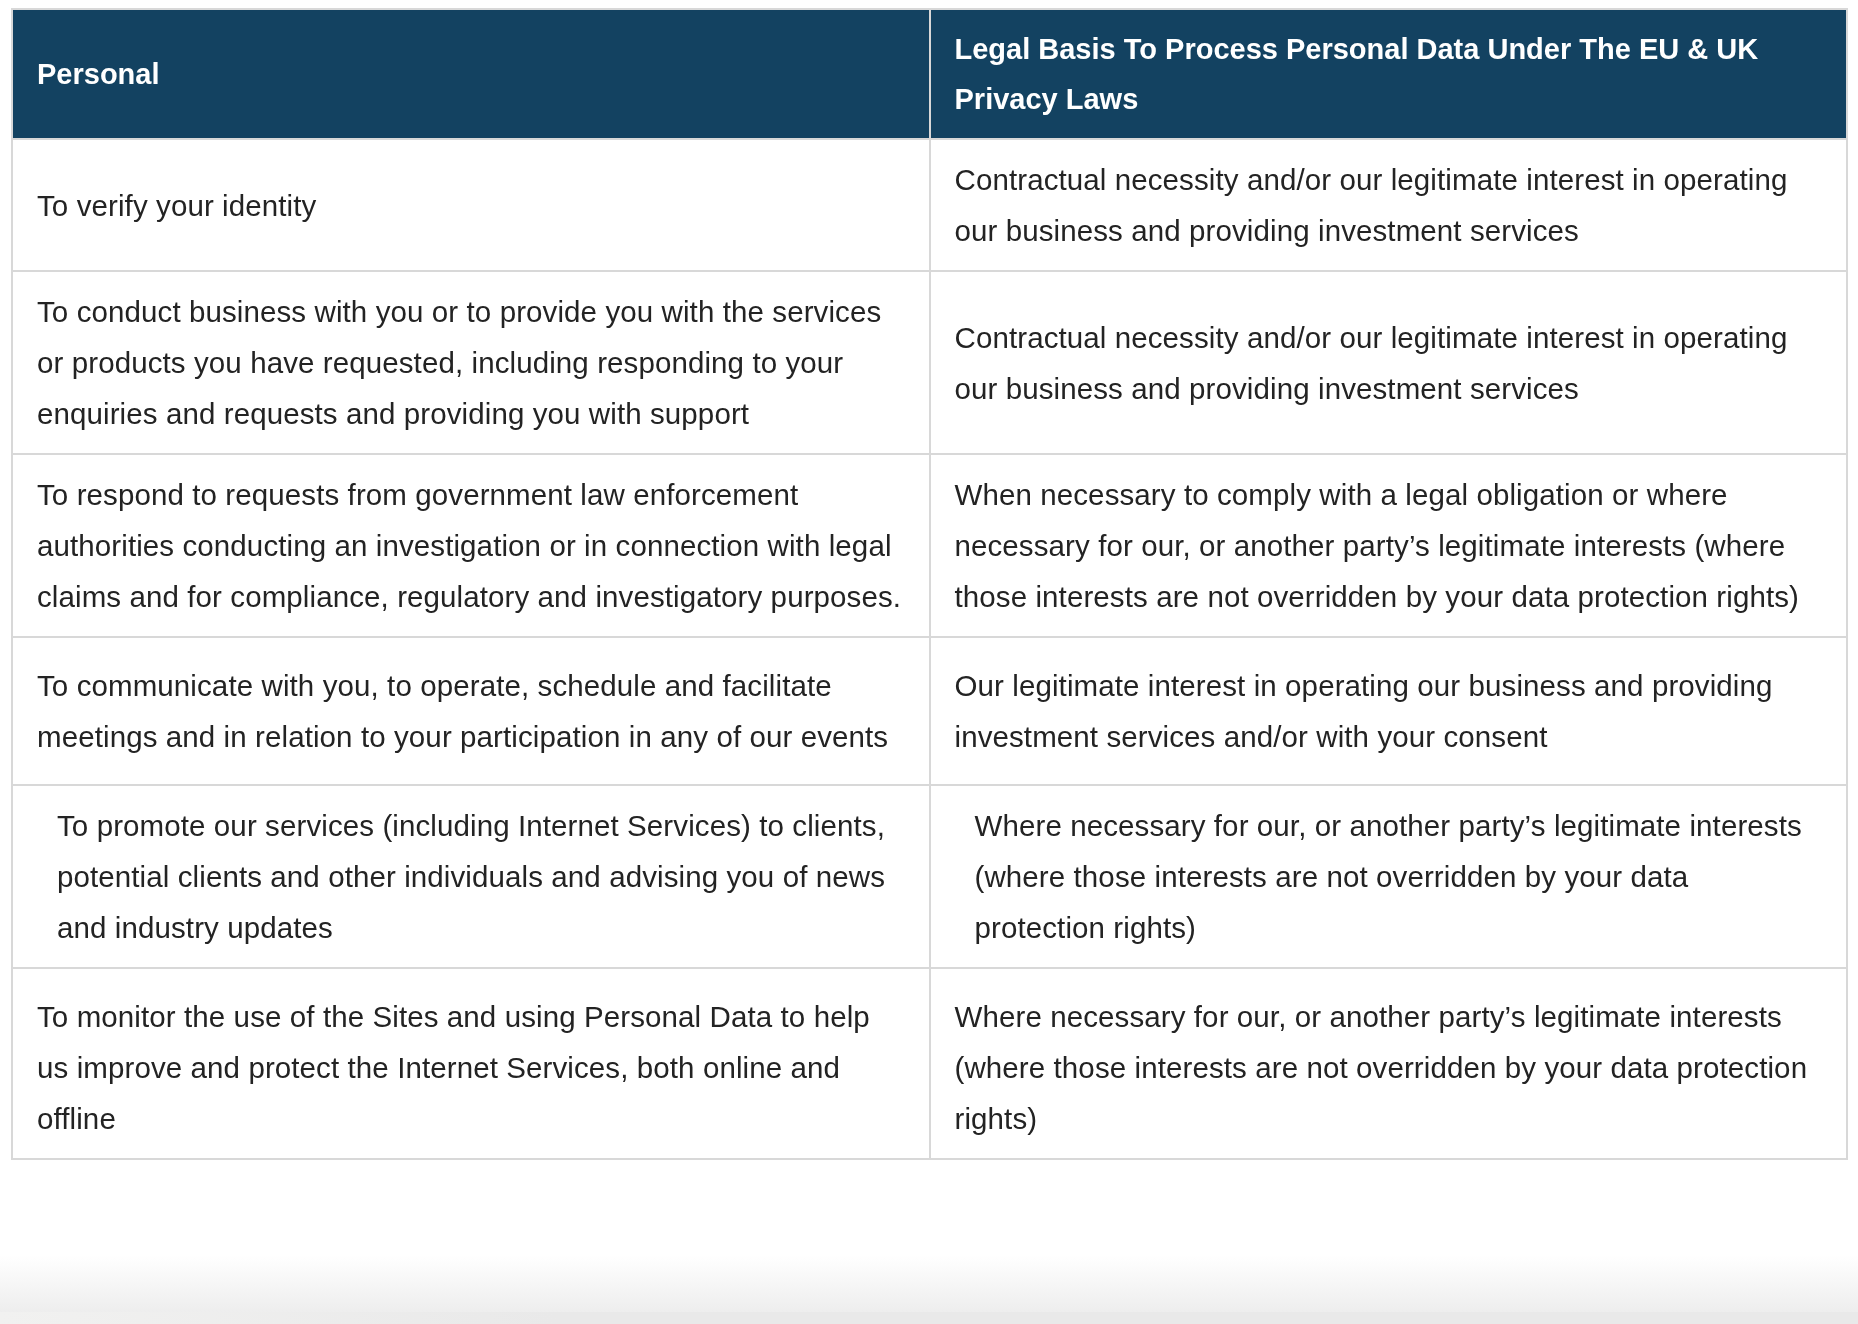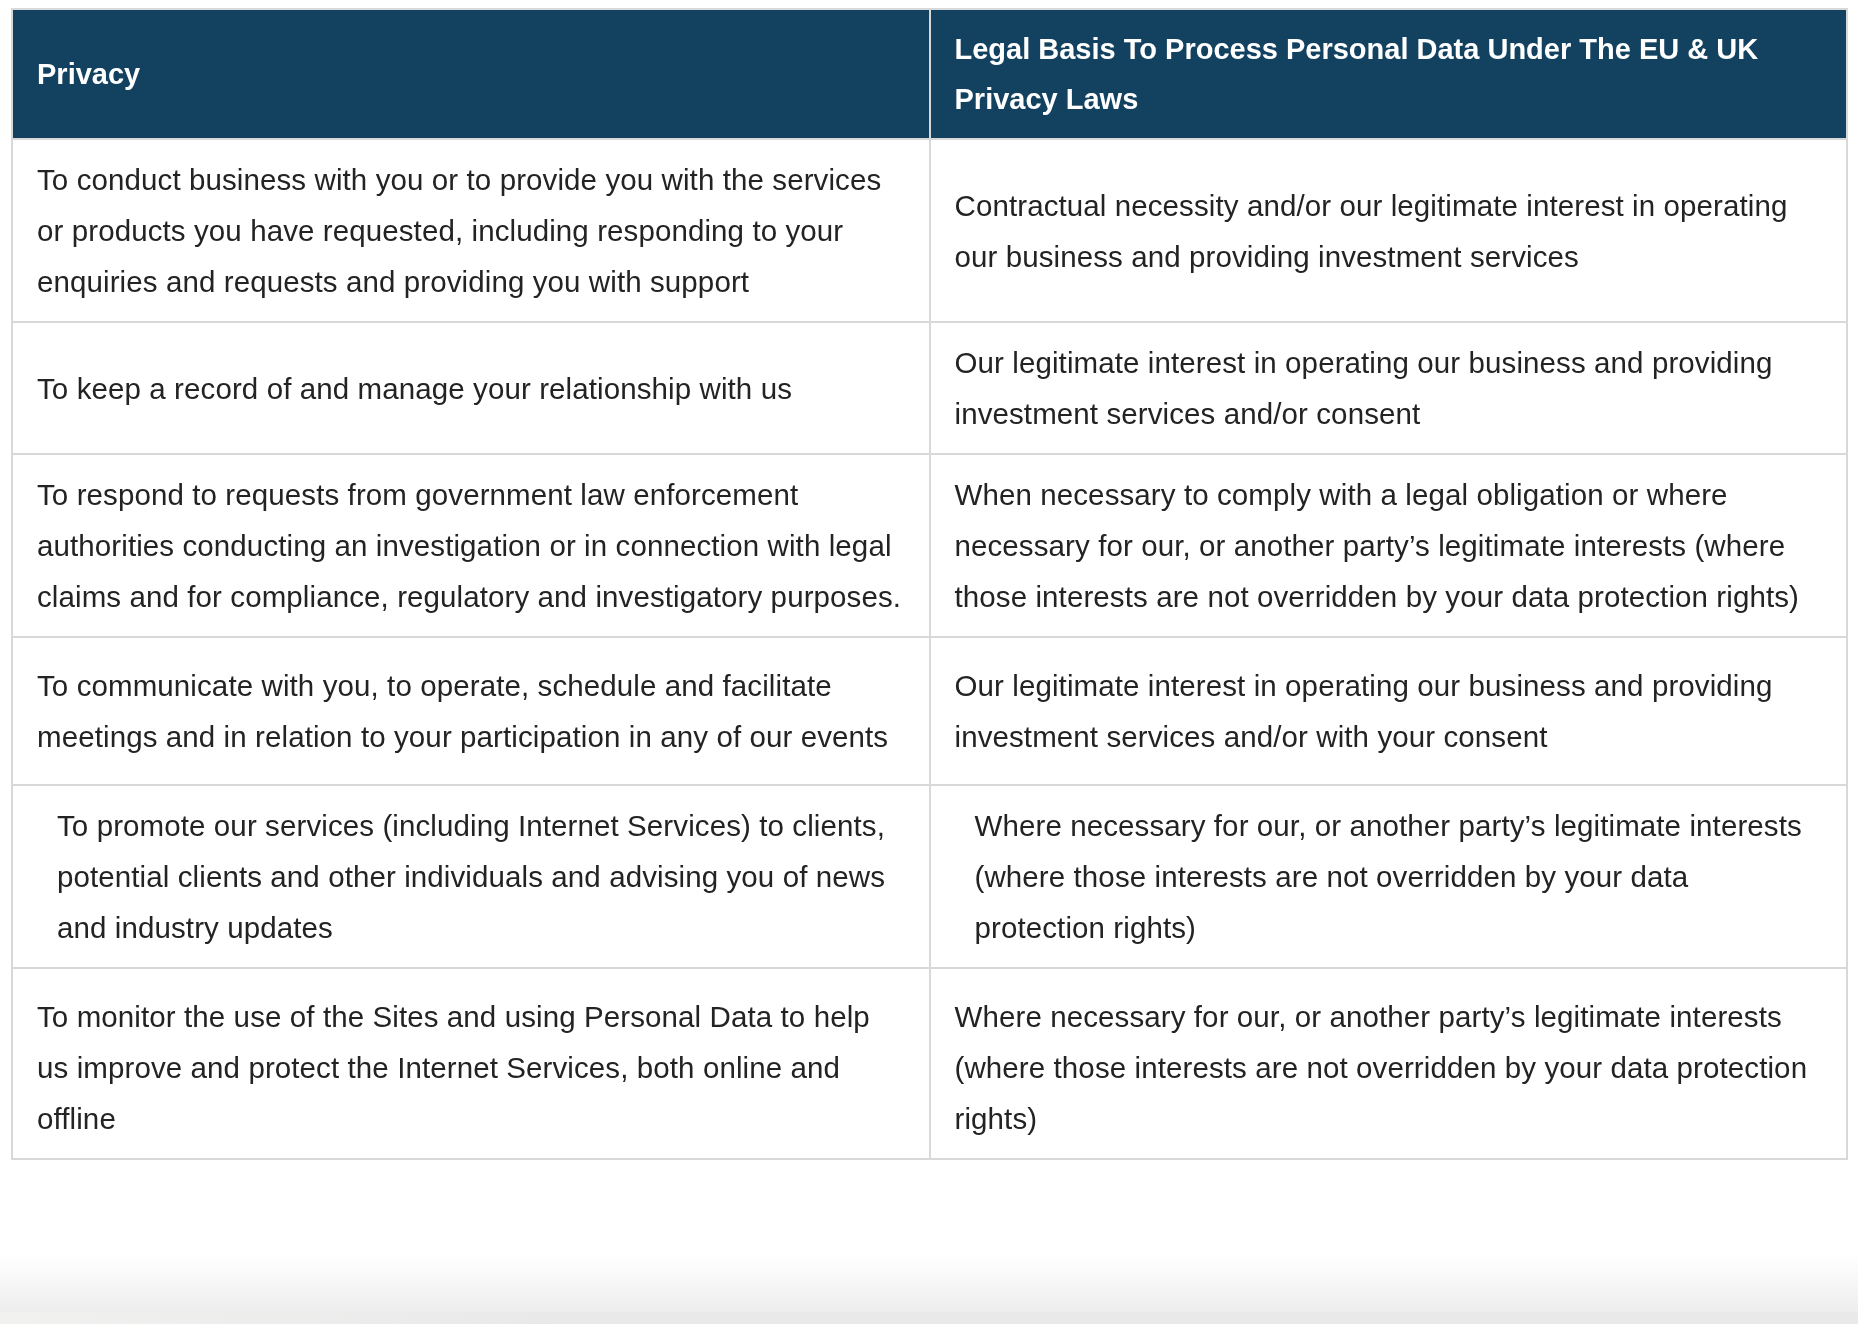--- a/index.html
+++ b/index.html
@@ -80,32 +80,32 @@
 <body>
 
 <div class="table-wrap">
   <table class="privacy-table">
     <colgroup>
         <col>
         <col>
       </colgroup>
     <thead>
       <tr>
-        <th>Privacy</th>
+        <th>Personal</th>
         <th>Legal Basis To Process Personal Data Under The EU &amp; UK Privacy Laws</th>
       </tr>
     </thead>
     <tbody>
+      <tr class="r1">
+        <td>To verify your identity</td>
+        <td>Contractual necessity and/or our legitimate interest in operating our business and providing investment services</td>
+      </tr>
       <tr class="r2">
         <td>To conduct business with you or to provide you with the services or products you have requested, including responding to your enquiries and requests and providing you with support</td>
         <td>Contractual necessity and/or our legitimate interest in operating our business and providing investment services</td>
-      </tr>
-      <tr class="r3">
-        <td>To keep a record of and manage your relationship with us</td>
-        <td>Our legitimate interest in operating our business and providing investment services and/or consent</td>
       </tr>
       <tr class="r4">
         <td>To respond to requests from government law enforcement authorities conducting an investigation or in connection with legal claims and for compliance, regulatory and investigatory purposes.</td>
         <td>When necessary to comply with a legal obligation or where necessary for our, or another party’s legitimate interests (where those interests are not overridden by your data protection rights)</td>
       </tr>
       <tr class="r5">
         <td>To communicate with you, to operate, schedule and facilitate meetings and in relation to your participation in any of our events</td>
         <td>Our legitimate interest in operating our business and providing investment services and/or with your consent</td>
       </tr>
       <tr class="r6">

